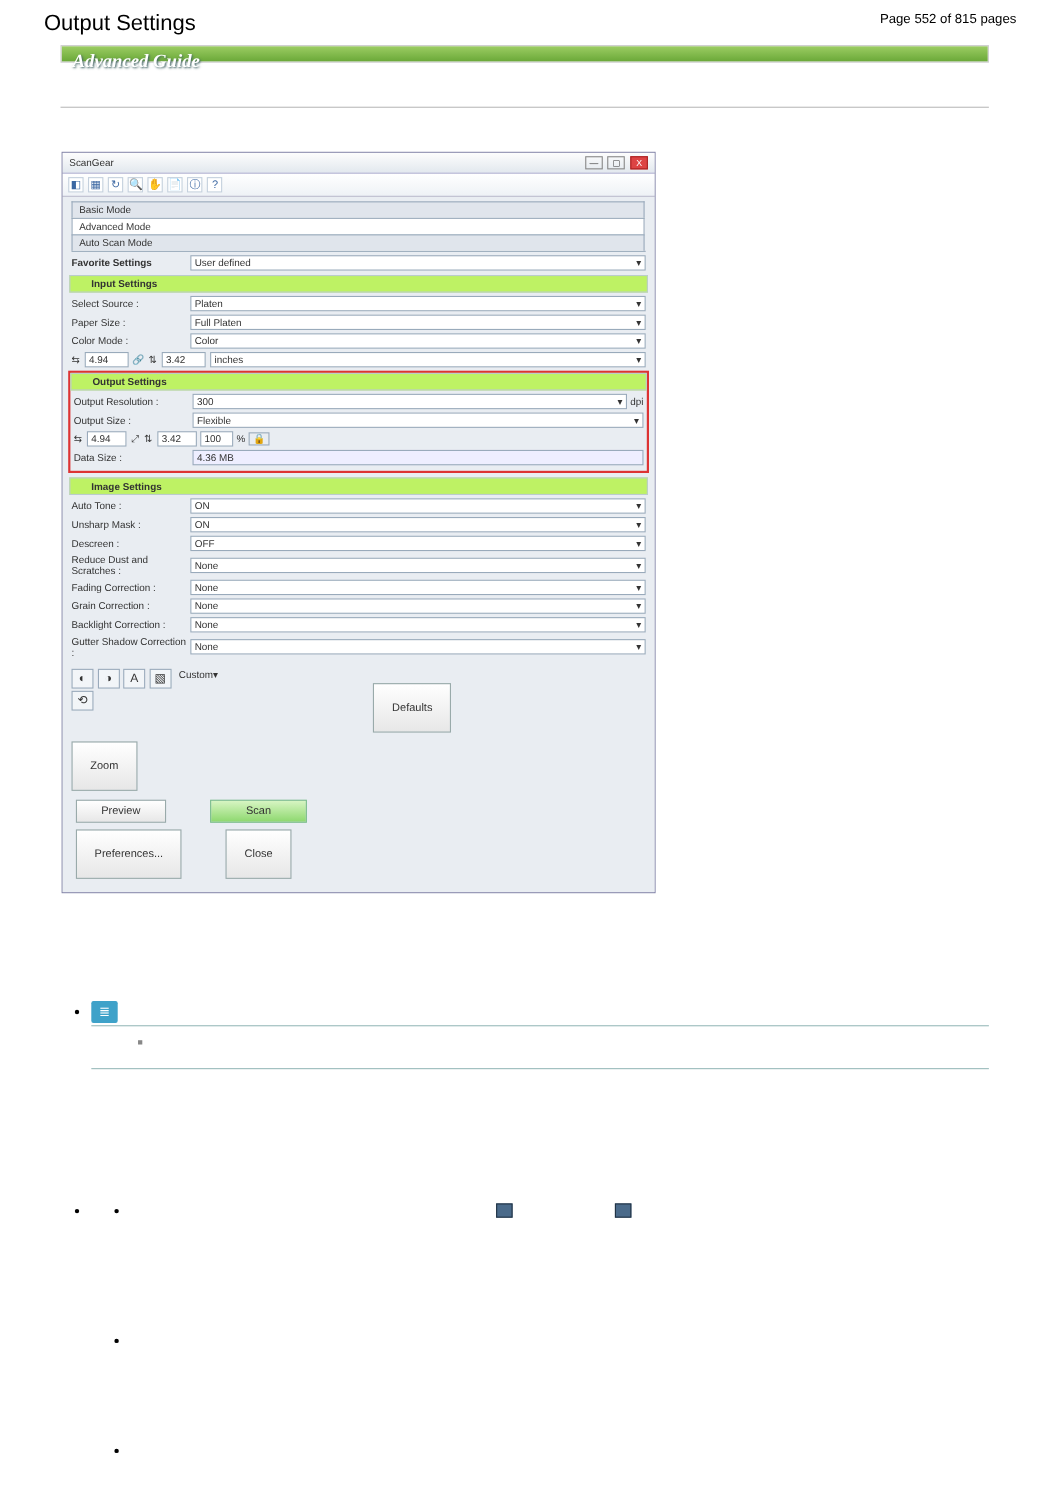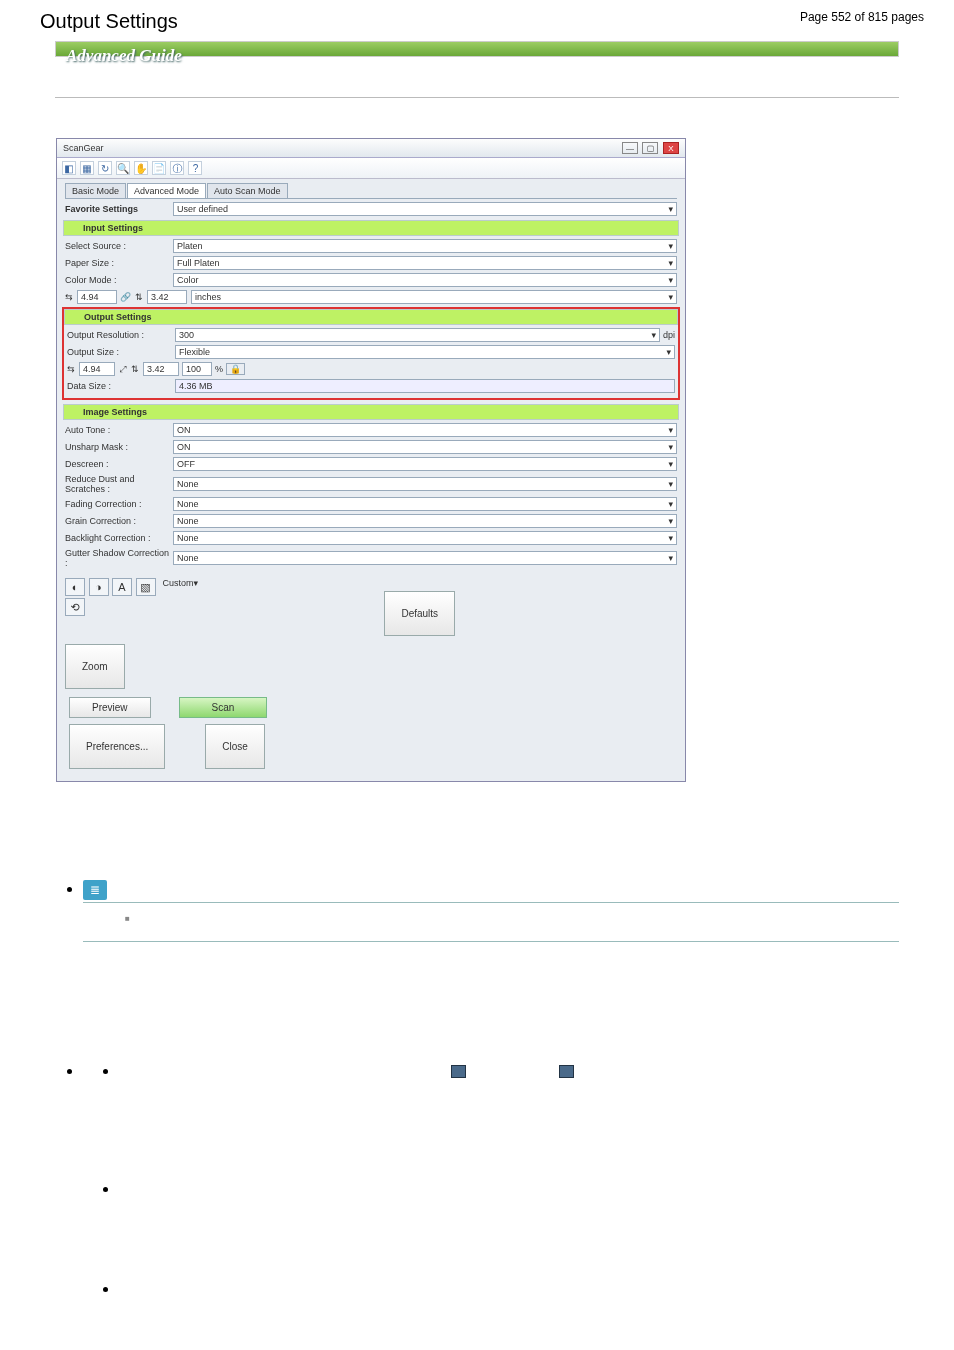--- a/index.html
+++ b/index.html
@@ -4,51 +4,51 @@
 <style>
   * { box-sizing: border-box; }
   body { margin: 0; font-family: Arial, sans-serif; background: #fff; width: 954px; }
   .page-header { display: flex; justify-content: space-between; padding: 10px 30px 8px 40px; }
   .page-header h1 { font-size: 20px; font-weight: normal; margin: 0; }
   .page-header .pageno { font-size: 12px; }
   .guide-bar { margin: 0 55px 10px 55px; height: 16px; background: linear-gradient(#9ccd63, #6aa838); color: #fff; font-size: 17px; font-style: italic; font-weight: bold; padding: 4px 10px; border: 1px solid #ccc; font-family: Georgia, serif; text-shadow: 1px 1px 2px #466; }
   .content { margin: 0 55px; }
   hr.sep { border: none; border-top: 1px solid #bbb; margin: 40px 0 40px 0; }
   
-  .mock-window { width: 630px; border: 1px solid #88a; background: #e9edf2; font-size: 9px; color: #333; margin-bottom: 28px; margin-left: 1px;}
+  .mock-window { width: 540px; border: 1px solid #88a; background: #e9edf2; font-size: 9px; color: #333; margin-bottom: 28px; margin-left: 1px;}
   .mock-title { background: linear-gradient(#fdfdfd,#e2e8ee); border-bottom:1px solid #aac; padding: 3px 6px; display:flex; align-items:center; justify-content:space-between;}
   .mock-title .wicons span { display:inline-block; width:16px; height:12px; border:1px solid #888; margin-left:2px; font-size:8px; text-align:center; line-height:12px;}
   .mock-title .wicons .close{background:#d44;color:#fff;border-color:#a22;}
   .mock-toolbar { background: linear-gradient(#fff,#eef2f6); border-bottom:1px solid #bbc; padding:3px 5px; font-size:11px; color:#3b67a2;}
   .mock-toolbar span{display:inline-block; width:14px;height:14px;border:1px solid #c4d0dd;background:#fff;margin-right:1px; text-align:center; line-height:13px; font-size:10px; vertical-align:middle;}
   .mock-cropbar{background:#eef2f6;border-bottom:1px solid #bbc;padding:2px 5px;}
   .mock-cropbar button{font-size:9px;padding:1px 6px;border:1px solid #9aa;background:linear-gradient(#fff,#e7e7e7);color:#556;}
   .mock-body{display:flex;}
   .mock-left{flex:0 0 270px; padding:6px; background:#e9edf2; border-right:1px solid #ccd;}
   .preview-area{background:#fff;border:1px solid #aab;height:440px; display:flex; align-items:flex-start; justify-content:center; padding-top:30px;}
   .dog-photo{width:150px;height:105px; margin-top:0px;
     background:
       radial-gradient(circle at 70px 60px, #e7d899 0 20px, transparent 21px),
       radial-gradient(circle at 55px 45px, #b38a4a 0 10px, transparent 11px),
       radial-gradient(circle at 85px 45px, #b38a4a 0 10px, transparent 11px),
       linear-gradient(#6a7a3a, #495a20 60%, #6b4f2f 60%, #4a3620);
     border:1px dashed #555; position:relative;}
   .dog-photo::after{content:"";position:absolute;left:58px;top:68px;width:24px;height:14px;background:#c33;border-radius:3px;}
   .mock-right{flex:1; padding:4px 8px 8px 8px; background:#e9edf2;}
-  .tabs{display:flex;border-bottom:1px solid #9ab;}
+  .tabs{display:flex;border-bottom:1px solid #9ab;flex-direction:column;}
   .tabs div{border:1px solid #9ab;border-bottom:none;padding:2px 6px;background:#e0e5ec;font-size:9px;margin-right:1px;}
   .tabs div.active{background:#fff;}
   .panel-row{display:flex;align-items:center;margin:3px 0;}
   .panel-row label{flex:0 0 108px;}
   .panel-row .field{flex:1;border:1px solid #9ab;background:#fff;padding:1px 3px;display:flex;justify-content:space-between;align-items:center;}
   .section-head{background:#bef264;font-weight:bold;padding:2px 19px;margin:4px -2px 2px -2px;border:1px solid #bcc;}
   .out-box{border:2px solid #d33; padding:2px 3px; margin:3px -3px;}
   .gray-btn{border:1px solid #9aa;background:linear-gradient(#fff,#e7e7e7);padding:16px 16px;font-size:10px;display:inline-block;}
   .green-btn{border:1px solid #7b8;background:linear-gradient(#d7f5c3,#8ed86f);padding:4px 32px;font-size:10px;display:inline-block;}
-  .btn-row{display:flex;gap:28px;margin:8px 0 4px 4px;}
+  .btn-row{display:flex;gap:40px;margin:8px 0 4px 4px;}
   .adj-icons span{display:inline-block;width:20px;height:18px;border:1px solid #9ab;background:#f2f5f8;margin-right:1px;text-align:center;line-height:17px;font-size:11px;}
   
   .note-icon{display:inline-block;width:24px;height:20px;background:#3fa2c9;color:#fff;border-radius:2px;text-align:center;line-height:20px;font-size:12px;vertical-align:middle;margin-right:6px;}
   ul.outer{list-style:disc;padding-left:28px;margin:6px 0;}
   ul.outer>li{margin-bottom:20px;}
   ul.inner{list-style:disc;padding-left:36px;}
   ul.inner>li{margin-bottom:50px;}
   .sqbul{list-style:none;padding-left:42px;margin:4px 0 16px 0;}
   .sqbul li::before{content:"■ ";color:#888;font-size:8px;}
   .iconinline{display:inline-block;width:15px;height:13px;background:#4a6a8a;vertical-align:middle;margin:0 2px;border:1px solid #234;}

